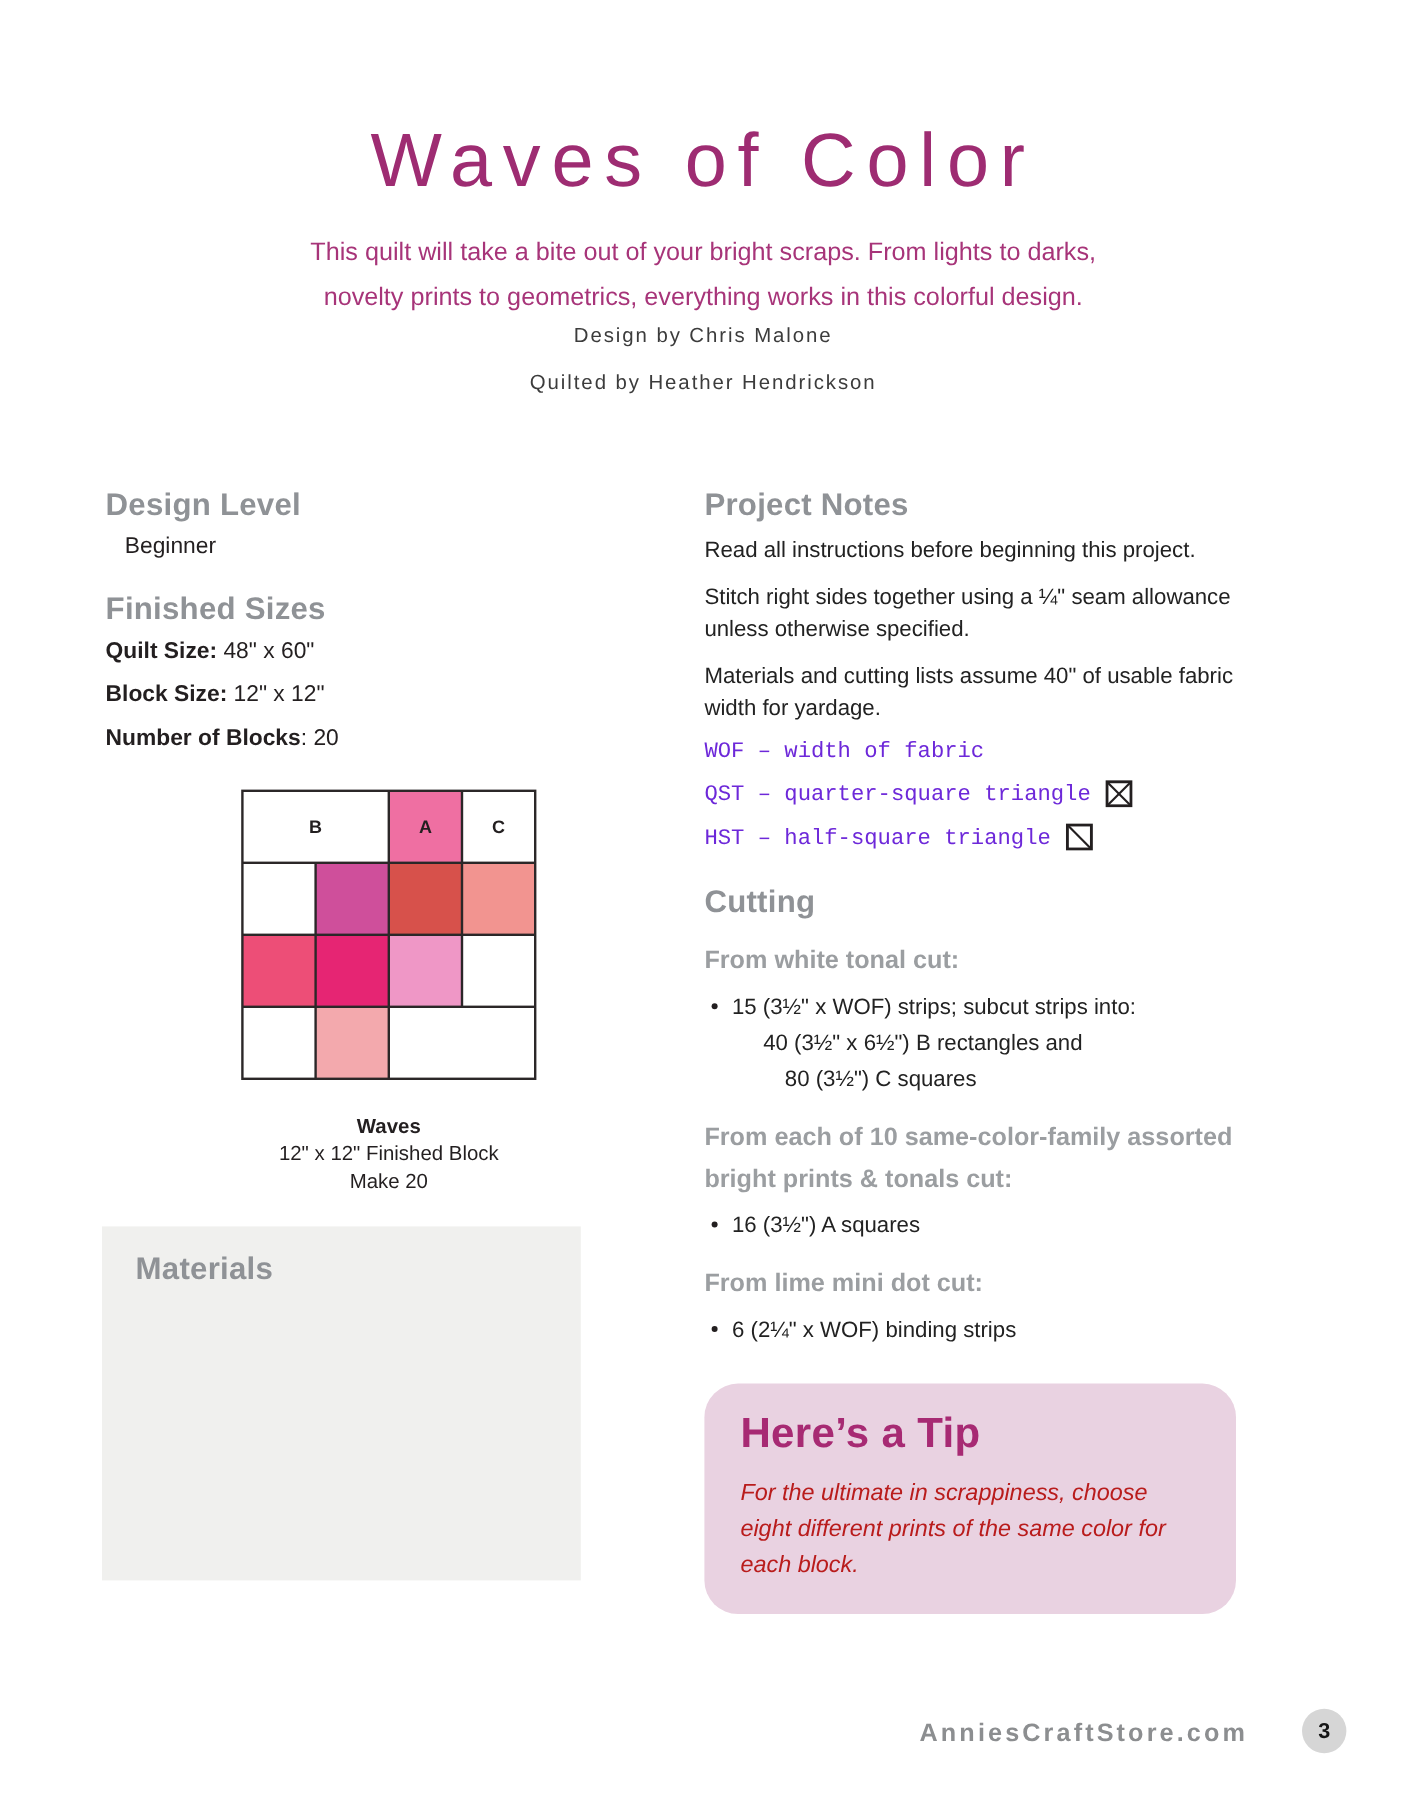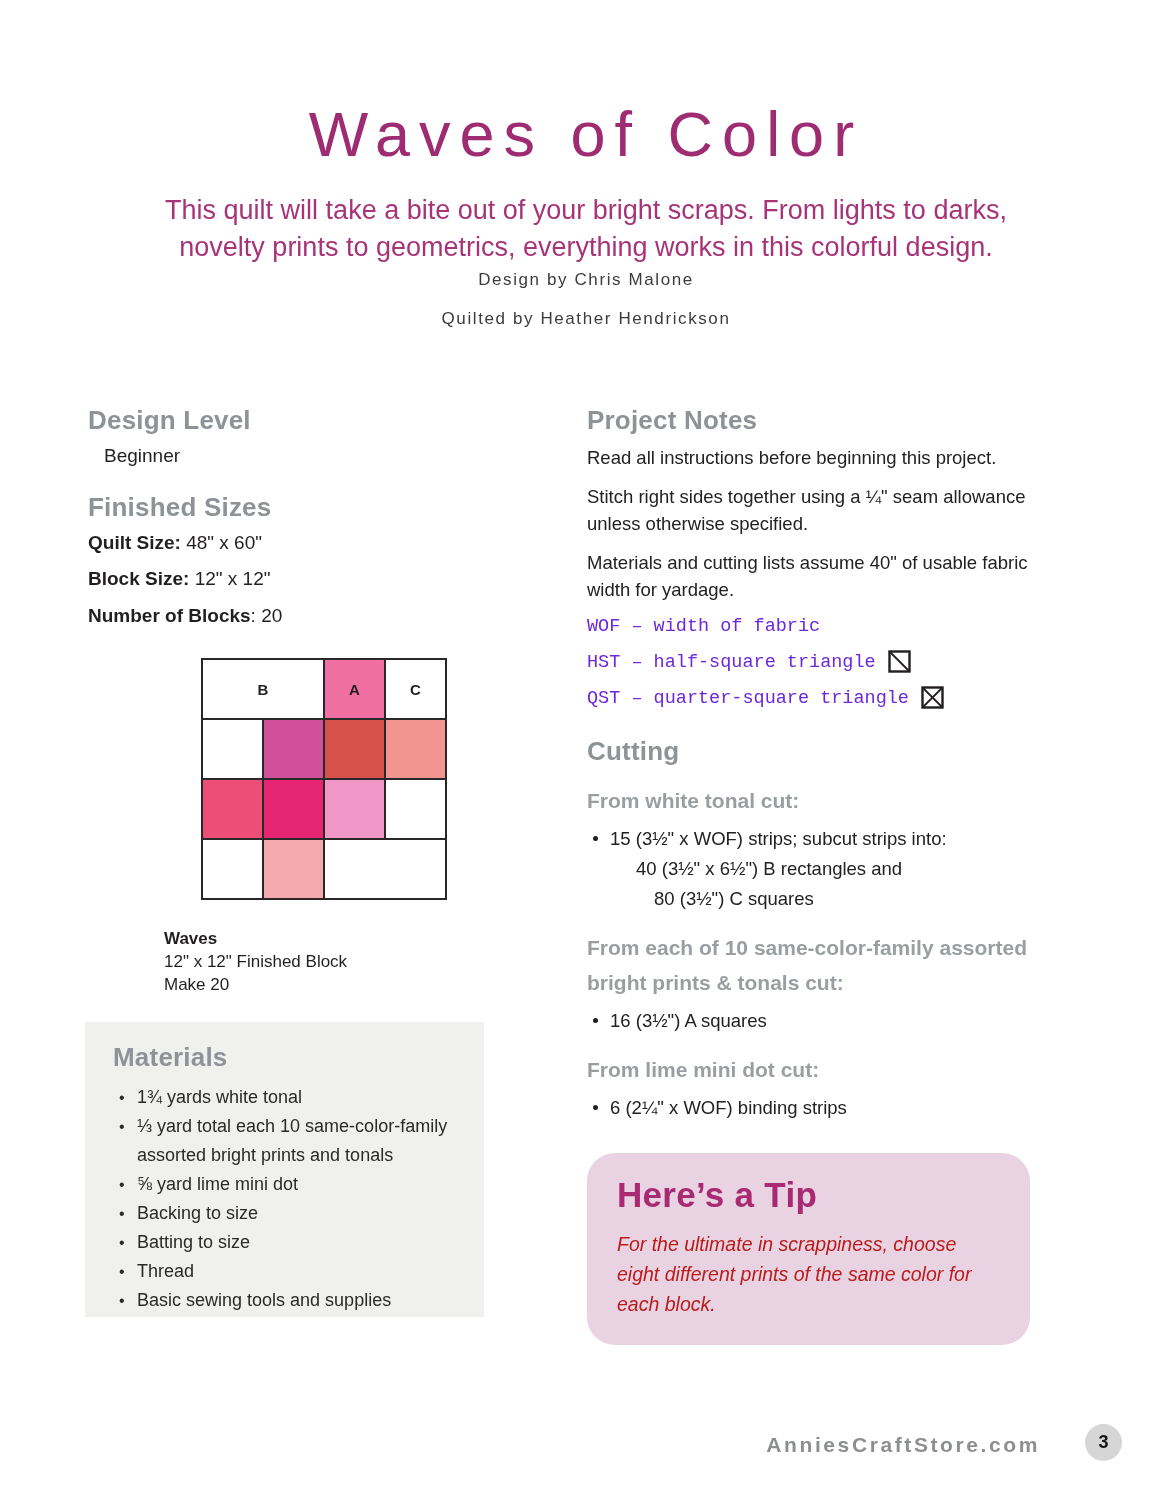--- a/index.html
+++ b/index.html
@@ -3,21 +3,21 @@
 <meta charset="utf-8">
 <style>
   * { margin: 0; padding: 0; box-sizing: border-box; }
   html, body { background: #ffffff; }
   body { font-family: "Liberation Sans", sans-serif; color: #231f20; }
   .page { position: relative; width: 1172px; height: 1500px; background: #ffffff; overflow: hidden; }
 
   
   .header { position: absolute; top: 0; left: 0; width: 1172px; text-align: center; }
   .title { margin-top: 98px; font-size: 63px; font-weight: 400; letter-spacing: 9px; color: #9e2c72; }
-  .subtitle { margin-top: 22px; font-size: 27px; line-height: 37px; font-weight: 400; color: #a73479; }
+  .subtitle { margin-top: 22px; font-size: 21px; line-height: 37px; font-weight: 400; color: #a73479; }
   .credit { margin-top: 4px; font-size: 17px; letter-spacing: 1.6px; color: #3c3c3c; }
   .credit + .credit { margin-top: 19px; }
 
   
   .left-col  { position: absolute; left: 88px;  top: 405px; width: 467px; }
   .right-col { position: absolute; left: 587px; top: 405px; width: 458px; }
 
   h2.sec { font-size: 26px; font-weight: 700; color: #8f9296; letter-spacing: 0.2px; }
   h3.subsec { font-size: 21px; font-weight: 700; color: #9b9ea1; }
 
@@ -37,21 +37,21 @@
     grid-auto-rows: 58px;
     gap: 2px;
     background: #2b2728;
     padding: 2px;
     width: 246px;
   }
   .cell { display: flex; align-items: center; justify-content: center;
           font-size: 15px; font-weight: 600; color: #231f20; }
   .cell.span2 { grid-column: span 2; }
 
-  .caption { top: 522px; left: 76px; width: 320px; 
+  .caption { top: 522px; left: 76px; width: 320px; text-align: center;
              font-size: 17px; line-height: 23px; }
   .caption .cap-title { font-weight: 700; }
 
   
   .materials-box { top: 617px; left: -3px; width: 399px; height: 295px;
                    background: #f0f0ee; padding: 20px 18px 0 28px; }
   .materials-box h2 { margin-bottom: 10px; }
   .materials-list { list-style: none; }
   .materials-list li { position: relative; font-size: 18px; line-height: 29px;
                        padding-left: 24px; color: #2a2a2a; }
@@ -137,54 +137,45 @@
     </div>
 
     <div class="caption">
       <div class="cap-title">Waves</div>
       <div>12" x 12" Finished Block</div>
       <div>Make 20</div>
     </div>
 
     <div class="materials-box">
       <h2 class="sec">Materials</h2>
-      <ul class="materials-list">
-        <li>1¾ yards white tonal</li>
-        <li>⅓ yard total each 10 same-color-family assorted bright prints and tonals</li>
-        <li>⅝ yard lime mini dot</li>
-        <li>Backing to size</li>
-        <li>Batting to size</li>
-        <li>Thread</li>
-        <li>Basic sewing tools and supplies</li>
-      </ul>
     </div>
   </section>
 
   <section class="right-col">
     <h2 class="sec">Project Notes</h2>
     <p class="note">Read all instructions before beginning this project.</p>
     <p class="note">Stitch right sides together using a ¼" seam allowance unless otherwise specified.</p>
     <p class="note">Materials and cutting lists assume 40" of usable fabric width for yardage.</p>
 
     <div class="abbr">
       <span>WOF – width of fabric</span>
-    </div>
-    <div class="abbr">
-      <span>HST – half-square triangle</span>
-      <svg width="23" height="23" viewBox="0 0 23 23">
-        <rect x="1.5" y="1.5" width="20" height="20" fill="none" stroke="#231f20" stroke-width="2.4"></rect>
-        <line x1="2" y1="2" x2="21" y2="21" stroke="#231f20" stroke-width="1.8"></line>
-      </svg>
     </div>
     <div class="abbr">
       <span>QST – quarter-square triangle</span>
       <svg width="23" height="23" viewBox="0 0 23 23">
         <rect x="1.5" y="1.5" width="20" height="20" fill="none" stroke="#231f20" stroke-width="2.4"></rect>
         <line x1="2" y1="2" x2="21" y2="21" stroke="#231f20" stroke-width="1.8"></line>
         <line x1="21" y1="2" x2="2" y2="21" stroke="#231f20" stroke-width="1.8"></line>
+      </svg>
+    </div>
+    <div class="abbr">
+      <span>HST – half-square triangle</span>
+      <svg width="23" height="23" viewBox="0 0 23 23">
+        <rect x="1.5" y="1.5" width="20" height="20" fill="none" stroke="#231f20" stroke-width="2.4"></rect>
+        <line x1="2" y1="2" x2="21" y2="21" stroke="#231f20" stroke-width="1.8"></line>
       </svg>
     </div>
 
     <h2 class="sec cutting-head">Cutting</h2>
 
     <h3 class="subsec cut-h3">From white tonal cut:</h3>
     <div class="bullet-row">
       <span class="dot"></span>
       <div>
         <span>15 (3½" x WOF) strips; subcut strips into:</span>

